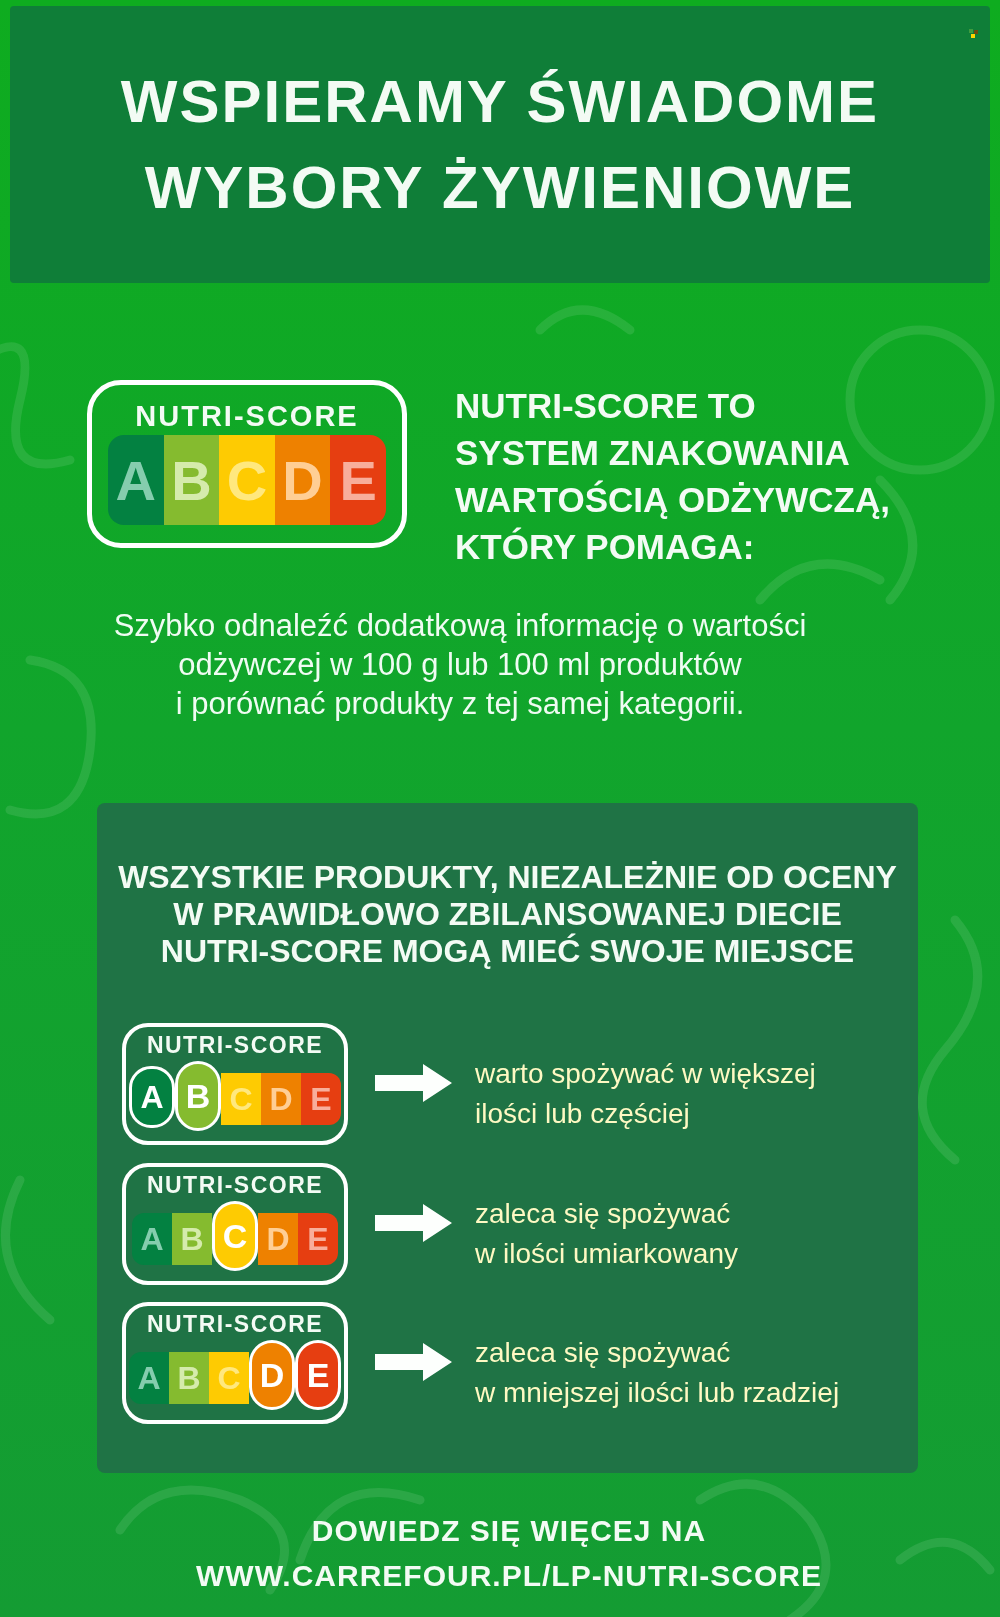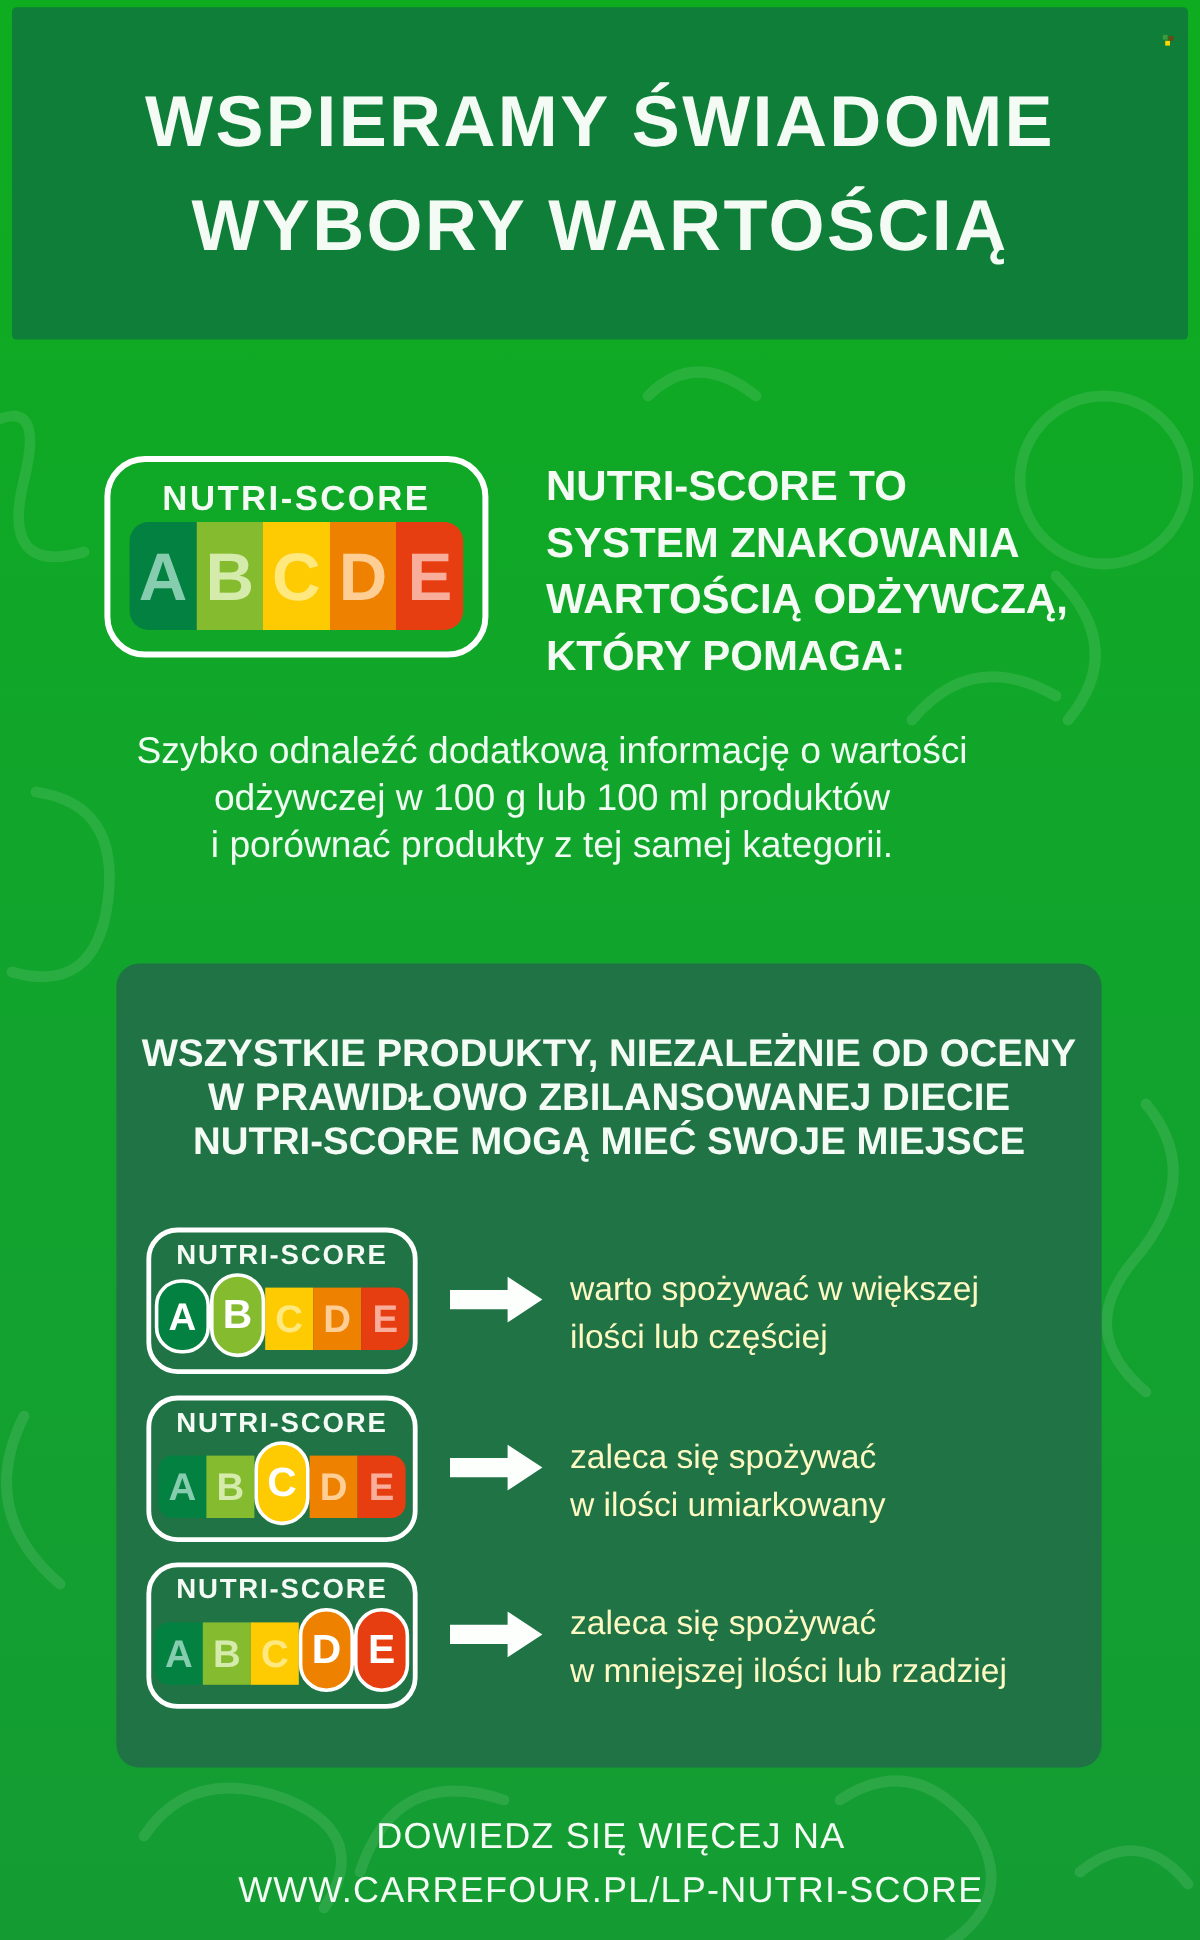--- a/index.html
+++ b/index.html
@@ -56,32 +56,32 @@
   .intro{position:absolute;left:455px;top:382px;}
   .intro .t{font-size:35px;font-weight:700;line-height:47px;color:#F3FBF4;white-space:nowrap;}
 
   
   .desc{position:absolute;left:0;top:606px;width:920px;text-align:center;}
   .desc .t{font-size:31px;line-height:39px;color:#EFFCF2;}
 
   
   .panel{
     position:absolute;left:97px;top:803px;width:821px;height:670px;
-    background:#1F7345;border-radius:19px;
+    background:#1F7345;border-radius:8px;
   }
   .panel-heading{position:absolute;left:0;top:56px;width:100%;text-align:center;}
   .panel-heading .t{font-size:32px;font-weight:700;line-height:37px;color:#F3FBF4;white-space:nowrap;}
   .row-badge{left:25px;}
   .row-arrow{position:absolute;left:278px;width:78px;height:44px;}
   .row-text{position:absolute;left:378px;}
   .row-text .t{font-size:28px;line-height:40px;color:#fef9c3;white-space:nowrap;}
 
   
   .footer{position:absolute;left:0;top:1508px;width:1000px;text-align:center;}
-  .footer .t{font-size:30px;font-weight:400;line-height:45px;letter-spacing:1px;color:#F3FBF4;padding-left:18px;}
+  .footer .t{font-size:30px;font-weight:700;line-height:45px;letter-spacing:1px;color:#F3FBF4;padding-left:18px;}
 
   
   .artifact{
     position:absolute;left:969px;top:29px;width:4px;height:4px;background:#3f9a3f;
     box-shadow:5px 1px 0 #6b4a10, 2px 5px 0 #ffd400;
   }
 </style>
 </head>
 <body>
 
@@ -99,21 +99,21 @@
       <path d="M120 1530 q40 -60 120 -30 q70 30 30 90"></path>
       <path d="M300 1560 q30 -90 120 -60"></path>
       <path d="M700 1500 q60 -40 110 20 q40 60 -20 100"></path>
       <path d="M900 1560 q50 -40 90 10"></path>
       <path d="M540 330 q40 -40 90 0"></path>
     </g>
   </svg>
 
   <div class="header">
     <div class="t">WSPIERAMY ŚWIADOME</div>
-    <div class="t">WYBORY WARTOŚCIĄ</div>
+    <div class="t">WYBORY ŻYWIENIOWE</div>
   </div>
 
   <div class="artifact"></div>
 
   <div class="ns-badge ns-badge-lg">
     <div class="ns-label">NUTRI-SCORE</div>
     <div class="ns-scale ns-scale-lg">
         <div class="ns-cell ns-first" style="background: rgb(3, 129, 65); color: rgb(133, 205, 174);">A</div>
         <div class="ns-cell" style="background: rgb(133, 187, 47); color: rgb(213, 235, 172);">B</div>
         <div class="ns-cell" style="background: rgb(254, 203, 2); color: rgb(255, 232, 126);">C</div>

